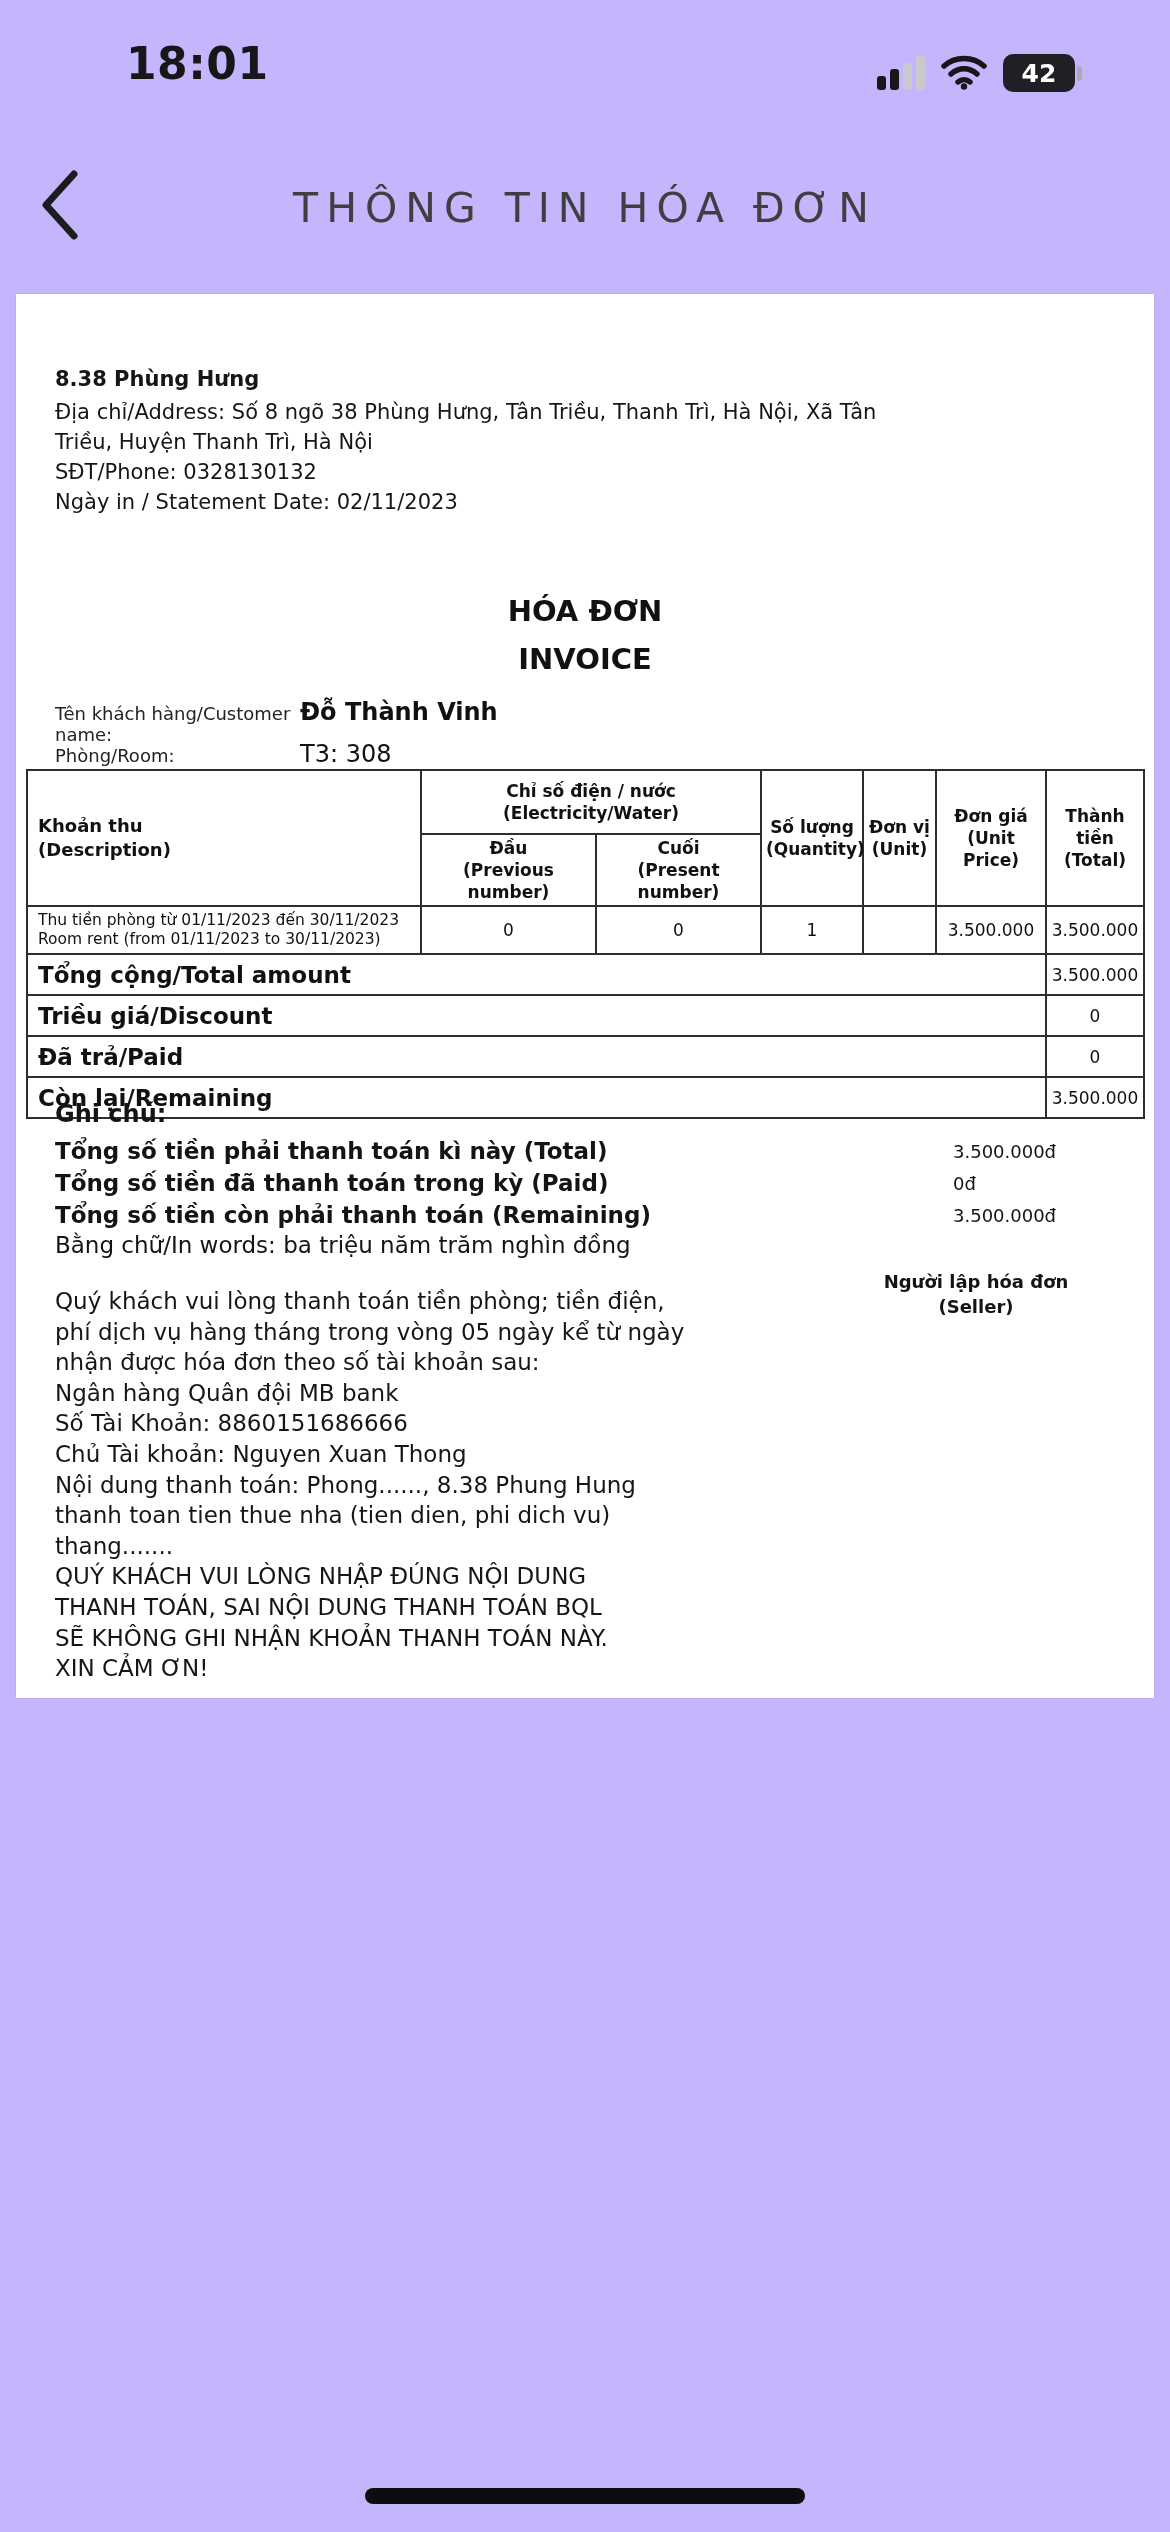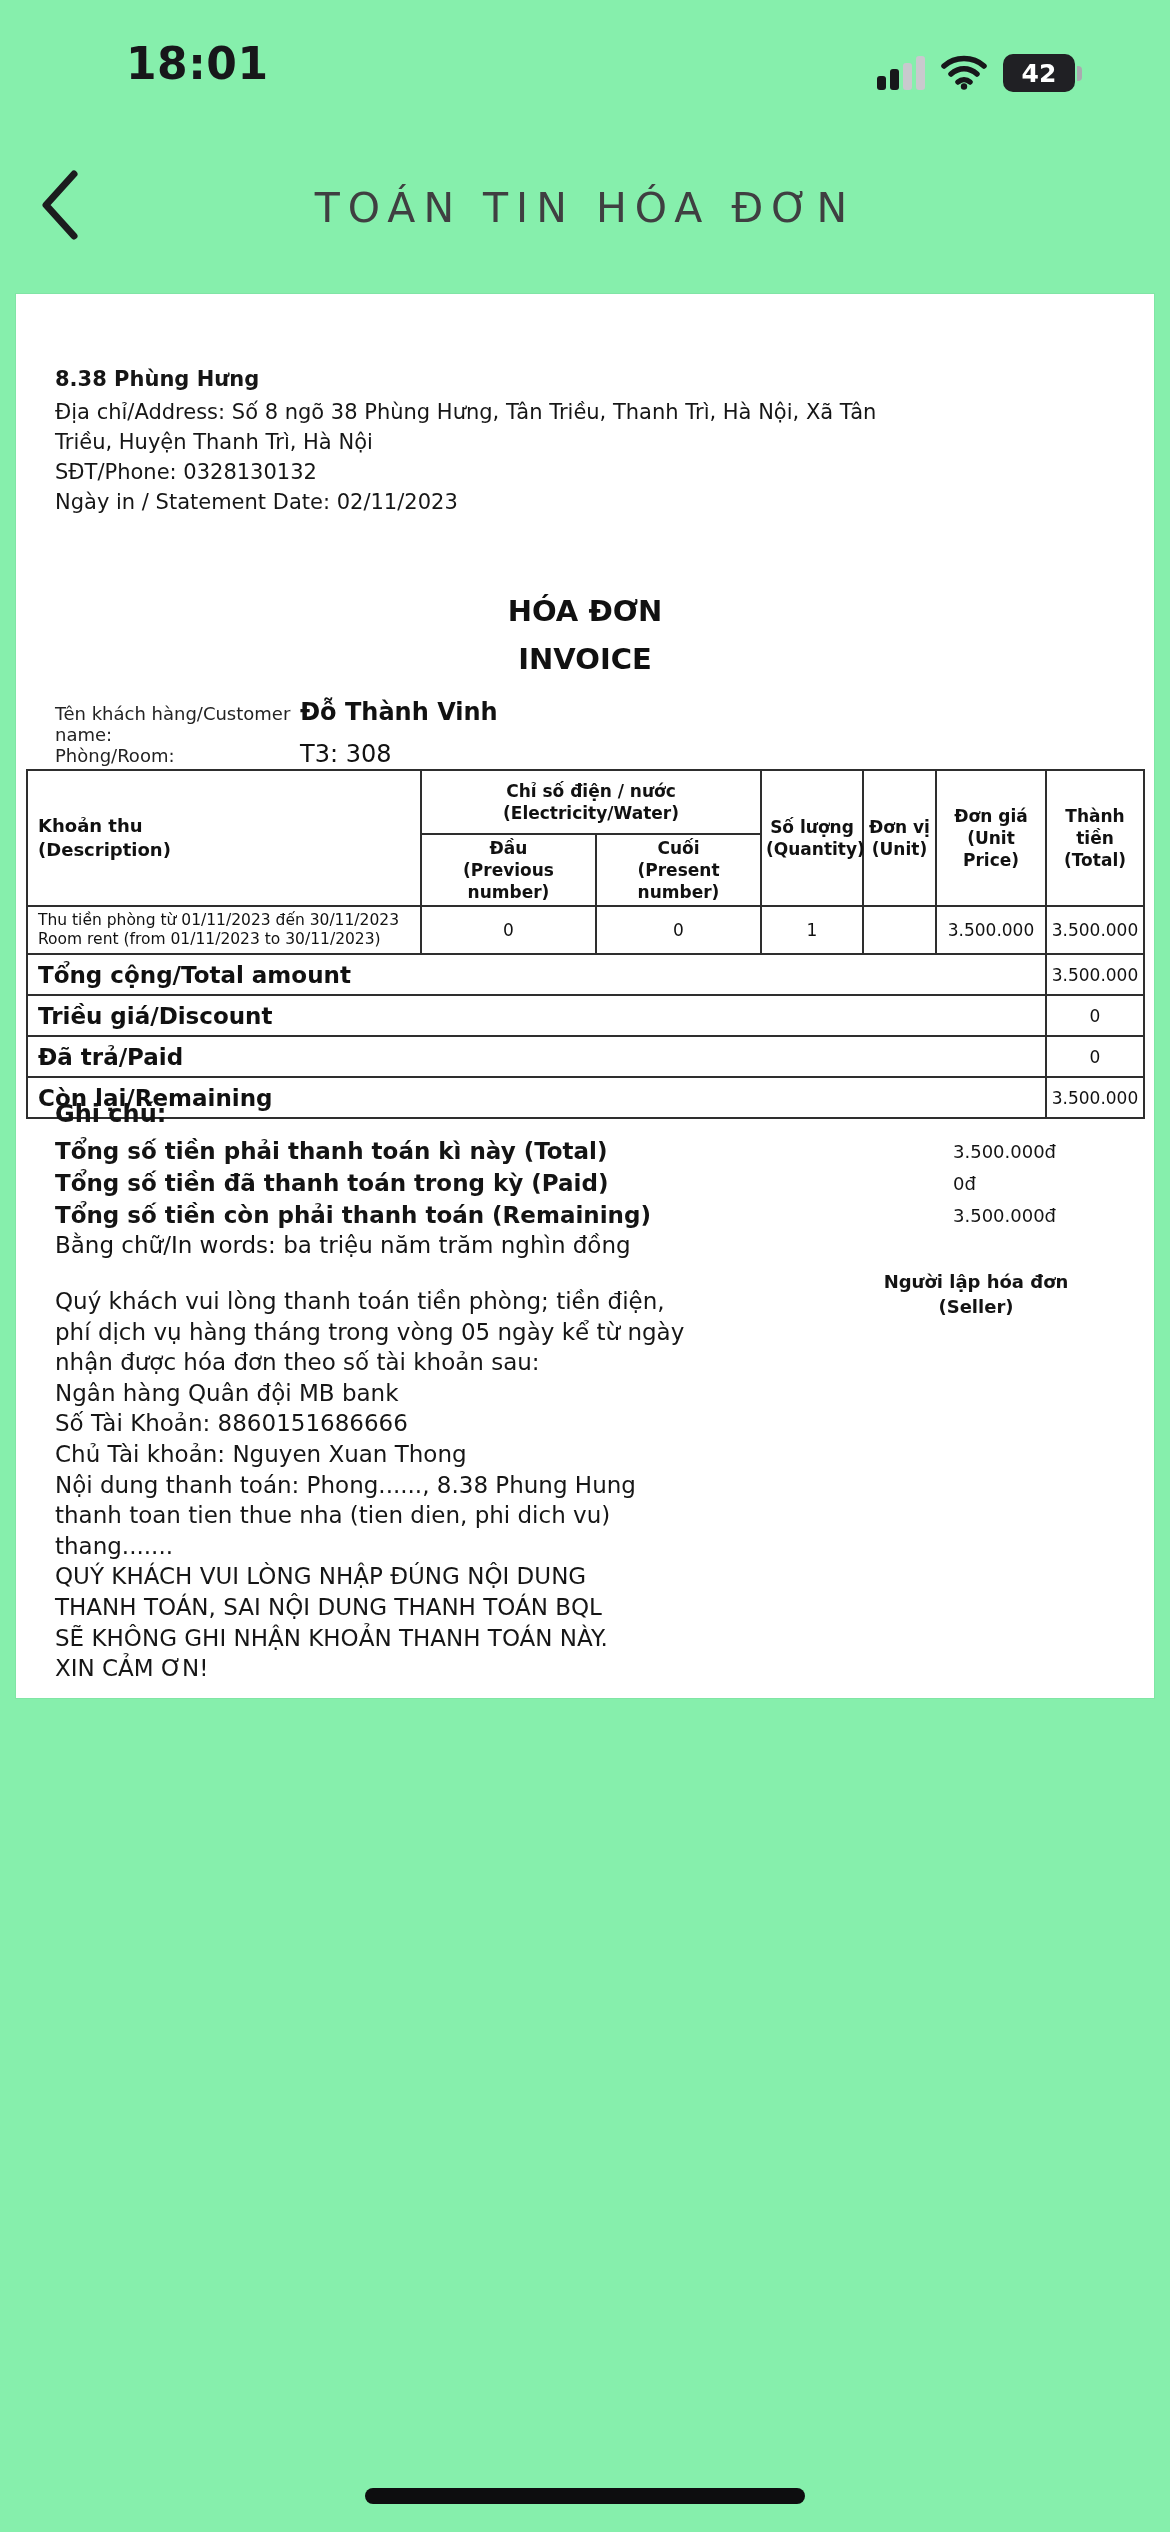--- a/index.html
+++ b/index.html
@@ -1,17 +1,17 @@
 <!DOCTYPE html>
 <html><head>
 <meta charset="utf-8">
 <style>
   * { margin:0; padding:0; box-sizing:border-box; }
   body { font-family:"DejaVu Sans", sans-serif; background:#e9e9eb; }
-  .screen { position:relative; width:1170px; height:2532px; background:#86efac; overflow:hidden; color:#141414; margin:0 auto; }
+  .screen { position:relative; width:1170px; height:2532px; background:#c4b5fd; overflow:hidden; color:#141414; margin:0 auto; }
 
   
   .status-time { position:absolute; left:126px; top:38px; font-size:44px; font-weight:bold; color:#17171a; letter-spacing:0.5px; }
   .status-icons { position:absolute; top:52px; right:88px; display:flex; align-items:center; gap:16px; height:42px; }
   .sig { display:flex; align-items:flex-end; gap:4px; height:34px; }
   .sig i { display:block; width:9px; border-radius:3px; }
   .sig .s1 { height:14px; background:#17171a; }
   .sig .s2 { height:21px; background:#17171a; }
   .sig .s3 { height:27px; background:#c9c9ce; }
   .sig .s4 { height:34px; background:#c9c9ce; }
@@ -95,21 +95,21 @@
         <div class="batt-body">42</div>
         <div class="batt-nub"></div>
       </div>
     </div>
   </div>
 
   <div>
     <svg class="nav-back" viewBox="0 0 44 74">
       <polyline points="36,6 8,37 36,68" fill="none" stroke="#1c1c1e" stroke-width="7" stroke-linecap="round" stroke-linejoin="round"></polyline>
     </svg>
-    <div class="nav-title">TOÁN TIN HÓA ĐƠN</div>
+    <div class="nav-title">THÔNG TIN HÓA ĐƠN</div>
   </div>
 
   <div class="card">
 
     <div class="landlord">
       <div class="landlord-name">8.38 Phùng Hưng</div>
       <div>Địa chỉ/Address: Số 8 ngõ 38 Phùng Hưng, Tân Triều, Thanh Trì, Hà Nội, Xã Tân Triều, Huyện Thanh Trì, Hà Nội</div>
       <div>SĐT/Phone: 0328130132</div>
       <div>Ngày in / Statement Date: 02/11/2023</div>
     </div>

